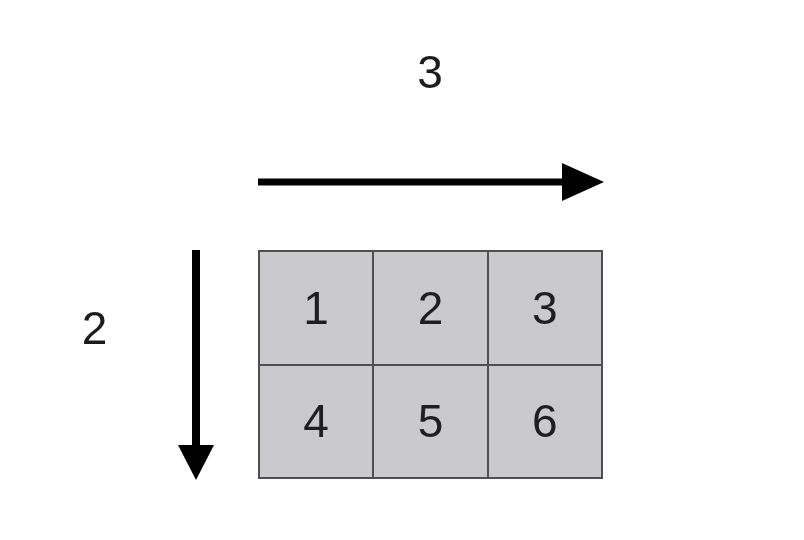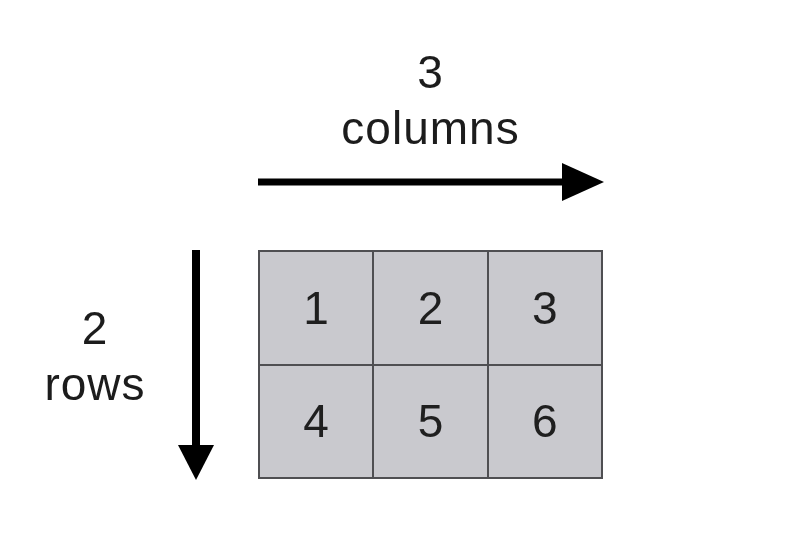--- a/index.html
+++ b/index.html
@@ -76,31 +76,29 @@
     color: #1f1f1f;
   }
 </style>
 </head>
 <body>
 
 <div class="canvas">
 
   <div class="axis-label" id="columns-label">
     <span class="count">3</span>
-    <span class="word">columns</span>
   </div>
 
   <svg class="arrow-svg" id="columns-arrow" viewBox="0 0 346 44" aria-hidden="true">
     <line x1="0" y1="22" x2="310" y2="22" stroke="#000000" stroke-width="7"></line>
     <polygon points="304,3 346,22 304,41" fill="#000000"></polygon>
   </svg>
 
   <div class="axis-label" id="rows-label">
     <span class="count">2</span>
-    <span class="word">rows</span>
   </div>
 
   <svg class="arrow-svg" id="rows-arrow" viewBox="0 0 36 230" aria-hidden="true">
     <line x1="18" y1="0" x2="18" y2="200" stroke="#000000" stroke-width="8"></line>
     <polygon points="0,195 36,195 18,230" fill="#000000"></polygon>
   </svg>
 
   <div class="matrix">
     <div class="cell">1</div>
     <div class="cell">2</div>

